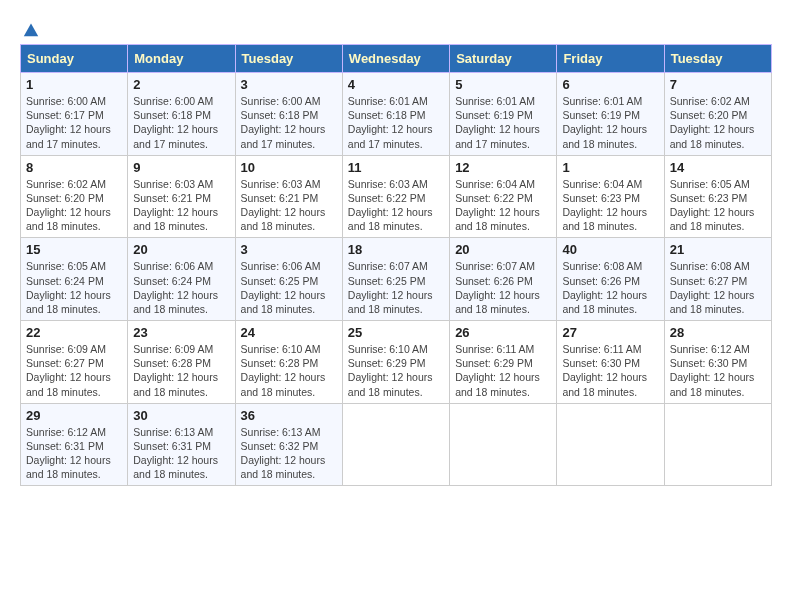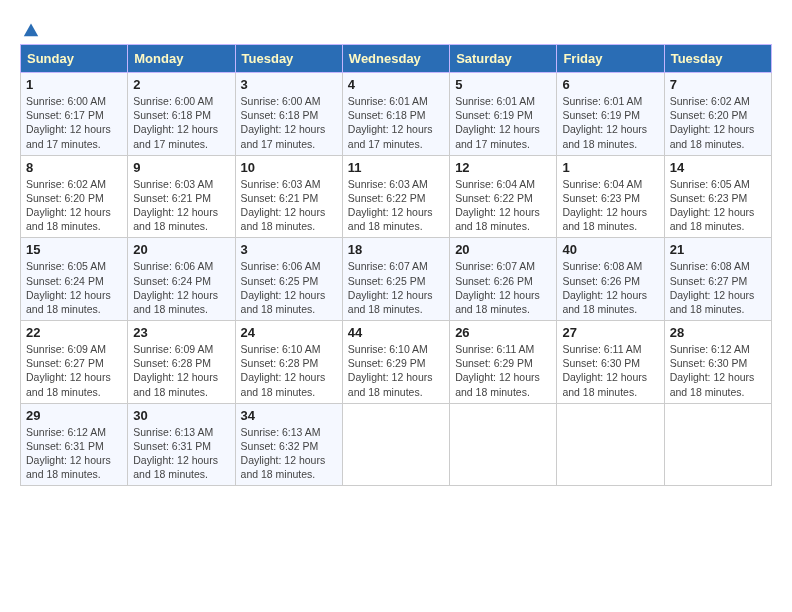--- a/index.html
+++ b/index.html
@@ -230,21 +230,21 @@
         </td>
         <td>
           <span class="day-number">23</span>
           <span class="day-detail">Sunrise: 6:09 AM<br>Sunset: 6:28 PM<br>Daylight: 12 hours and 18 minutes.</span>
         </td>
         <td>
           <span class="day-number">24</span>
           <span class="day-detail">Sunrise: 6:10 AM<br>Sunset: 6:28 PM<br>Daylight: 12 hours and 18 minutes.</span>
         </td>
         <td>
-          <span class="day-number">44</span>
+          <span class="day-number">25</span>
           <span class="day-detail">Sunrise: 6:10 AM<br>Sunset: 6:29 PM<br>Daylight: 12 hours and 18 minutes.</span>
         </td>
         <td>
           <span class="day-number">26</span>
           <span class="day-detail">Sunrise: 6:11 AM<br>Sunset: 6:29 PM<br>Daylight: 12 hours and 18 minutes.</span>
         </td>
         <td>
           <span class="day-number">27</span>
           <span class="day-detail">Sunrise: 6:11 AM<br>Sunset: 6:30 PM<br>Daylight: 12 hours and 18 minutes.</span>
         </td>
@@ -256,21 +256,21 @@
       <tr class="row-odd">
         <td>
           <span class="day-number">29</span>
           <span class="day-detail">Sunrise: 6:12 AM<br>Sunset: 6:31 PM<br>Daylight: 12 hours and 18 minutes.</span>
         </td>
         <td>
           <span class="day-number">30</span>
           <span class="day-detail">Sunrise: 6:13 AM<br>Sunset: 6:31 PM<br>Daylight: 12 hours and 18 minutes.</span>
         </td>
         <td>
-          <span class="day-number">34</span>
+          <span class="day-number">36</span>
           <span class="day-detail">Sunrise: 6:13 AM<br>Sunset: 6:32 PM<br>Daylight: 12 hours and 18 minutes.</span>
         </td>
         <td class="empty-cell">&nbsp;</td>
         <td class="empty-cell">&nbsp;</td>
         <td class="empty-cell">&nbsp;</td>
         <td class="empty-cell">&nbsp;</td>
       </tr>
     </tbody>
 </table>
 

